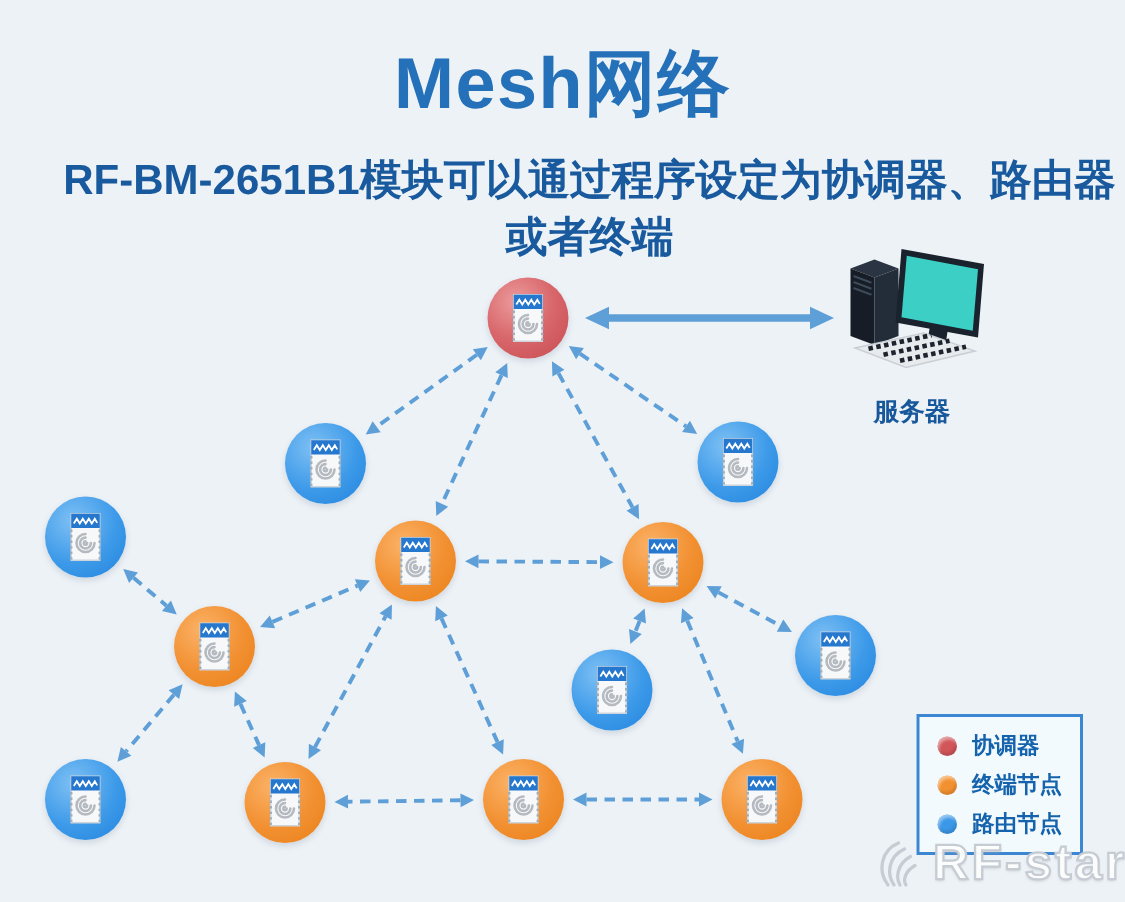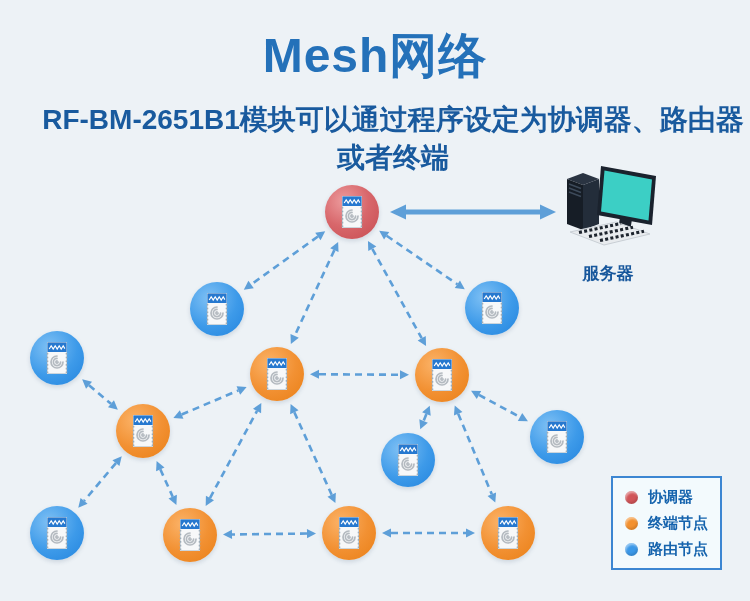--- a/index.html
+++ b/index.html
@@ -332,14 +332,25 @@
     <div class="legend-row">
       <span class="legend-dot" style="background: rgb(243, 145, 48);"></span>
       <span class="legend-label">终端节点</span>
     </div>
     <div class="legend-row">
       <span class="legend-dot" style="background: rgb(59, 152, 232);"></span>
       <span class="legend-label">路由节点</span>
     </div>
   </div>
 
+  <div class="watermark">
+    <svg width="36" height="38" viewBox="0 0 36 38" style="margin-right:3px;margin-top:4px;">
+      <g fill="none" stroke="#c6ccd3" stroke-width="2.2" stroke-linecap="round">
+        <path d="M9 32 C2 23 4 9 16 4"></path>
+        <path d="M13 32 C8 25 9 13 20 8"></path>
+        <path d="M17 32 C14 27 15 18 24 13"></path>
+        <path d="M21 32 C19 29 20 23 27 19"></path>
+      </g>
+    </svg>
+    <span class="watermark-text">RF-star</span>
+  </div>
 
 </div>
 
 </body></html>

